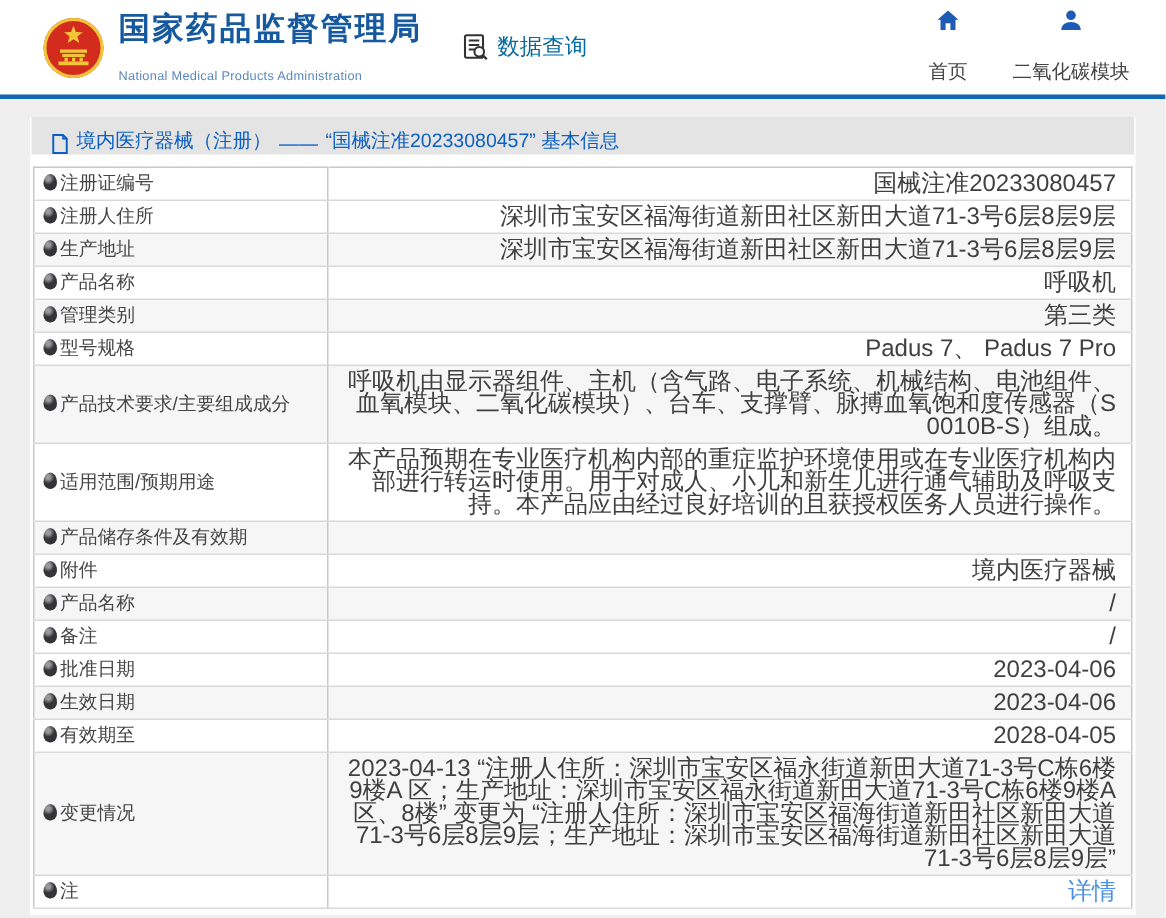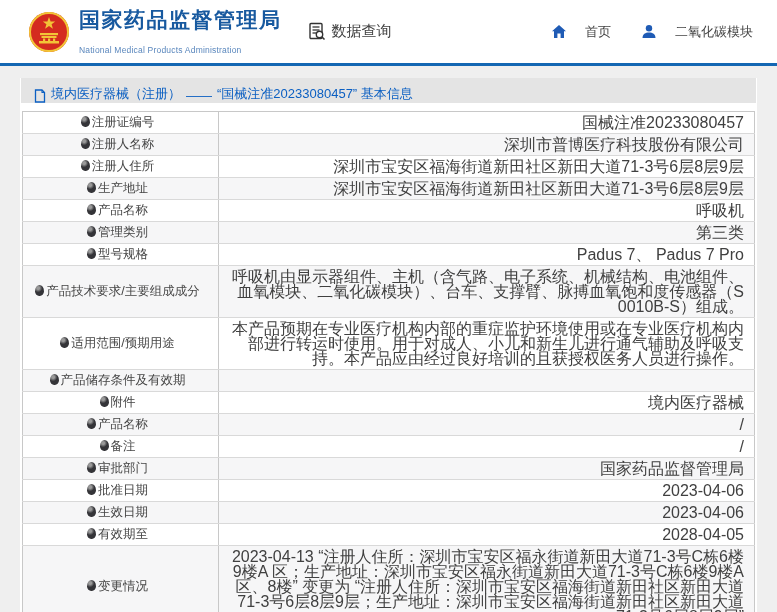--- a/index.html
+++ b/index.html
@@ -19,47 +19,47 @@
   .brand { display:flex; align-items:center; text-decoration:none; }
   .brand-emblem { width:42px; height:42px; flex:0 0 auto; }
   .brand-text { margin-left:9px; }
   .brand-cn {
     color:#17599f; font-size:21px; font-weight:bold;
     letter-spacing:1.5px; line-height:24px; white-space:nowrap;
   }
   .brand-en { color:#5a87bd; font-size:8.5px; letter-spacing:.2px; margin-top:13px; }
   .data-query {
     display:flex; align-items:center; gap:5px;
-    margin-left:26px; font-size:15px; color:#404040; cursor:pointer;
+    margin-left:26px; font-size:15px; color:#0369a1; cursor:pointer;
     white-space:nowrap;
   }
   .top-nav { margin-left:auto; display:flex; gap:30px; }
   .nav-item {
-    display:flex; align-items:center;
+    display:flex; flex-direction:column; align-items:center;
     font-size:13px; color:#444; cursor:pointer; gap:18px; white-space:nowrap;
   }
   .blue-line { height:3px; background:#1467b3; }
   
   .card {
     margin:12px 20px 0 20px;
     background:#fff;
     padding:0 1px 4px 1px;
   }
   .breadcrumb {
     background:#e4e4e4; height:25px;
     display:flex; align-items:flex-end; gap:5px;
     padding:0 13px; font-size:13px; color:#0b5fc2;
     white-space:nowrap; overflow:hidden;
   }
   .breadcrumb a { color:#0b5fc2; text-decoration:none; }
   .table-wrap { padding:8px 1px 0 1px; }
   table.info { width:100%; border-collapse:collapse; border:1px solid #c8c8c8; }
   tr.alt { background:#f6f6f7; }
   th.label-cell {
-    width:196px; text-align:center; vertical-align:middle;
+    width:196px; text-align:left; vertical-align:middle;
     font-weight:normal; color:#454545;
     padding:3px 12px 3px 6px;
     border-right:1px solid #c8c8c8;
     border-bottom:1px solid #d9d9d9;
     font-size:12.5px; line-height:15px;
   }
   td.value-cell {
     text-align:right; vertical-align:middle; color:#404040;
     padding:3px 10px 3px 12px;
     border-bottom:1px solid #d9d9d9;
@@ -141,24 +141,20 @@
     </div>
 
     <div class="table-wrap">
       <table class="info">
         <tbody>
   <tr>
     <th class="label-cell"><span class="label-icon" hidden=""></span><span class="label-text">注册证编号</span></th>
     <td class="value-cell"><span class="value-text">国械注准20233080457</span></td>
   </tr>
 
-  <tr class="alt">
-    <th class="label-cell"><span class="label-icon" hidden=""></span><span class="label-text">注册人名称</span></th>
-    <td class="value-cell"><span class="value-text">深圳市普博医疗科技股份有限公司</span></td>
-  </tr>
 
   <tr>
     <th class="label-cell"><span class="label-icon" hidden=""></span><span class="label-text">注册人住所</span></th>
     <td class="value-cell"><span class="value-text">深圳市宝安区福海街道新田社区新田大道71-3号6层8层9层</span></td>
   </tr>
 
   <tr class="alt">
     <th class="label-cell"><span class="label-icon" hidden=""></span><span class="label-text">生产地址</span></th>
     <td class="value-cell"><span class="value-text">深圳市宝安区福海街道新田社区新田大道71-3号6层8层9层</span></td>
   </tr>
@@ -201,24 +197,20 @@
   <tr class="alt">
     <th class="label-cell"><span class="label-icon" hidden=""></span><span class="label-text">产品名称</span></th>
     <td class="value-cell"><span class="value-text">/</span></td>
   </tr>
 
   <tr>
     <th class="label-cell"><span class="label-icon" hidden=""></span><span class="label-text">备注</span></th>
     <td class="value-cell"><span class="value-text">/</span></td>
   </tr>
 
-  <tr class="alt">
-    <th class="label-cell"><span class="label-icon" hidden=""></span><span class="label-text">审批部门</span></th>
-    <td class="value-cell"><span class="value-text">国家药品监督管理局</span></td>
-  </tr>
 
   <tr>
     <th class="label-cell"><span class="label-icon" hidden=""></span><span class="label-text">批准日期</span></th>
     <td class="value-cell"><span class="value-text">2023-04-06</span></td>
   </tr>
 
   <tr class="alt">
     <th class="label-cell"><span class="label-icon" hidden=""></span><span class="label-text">生效日期</span></th>
     <td class="value-cell"><span class="value-text">2023-04-06</span></td>
   </tr>

